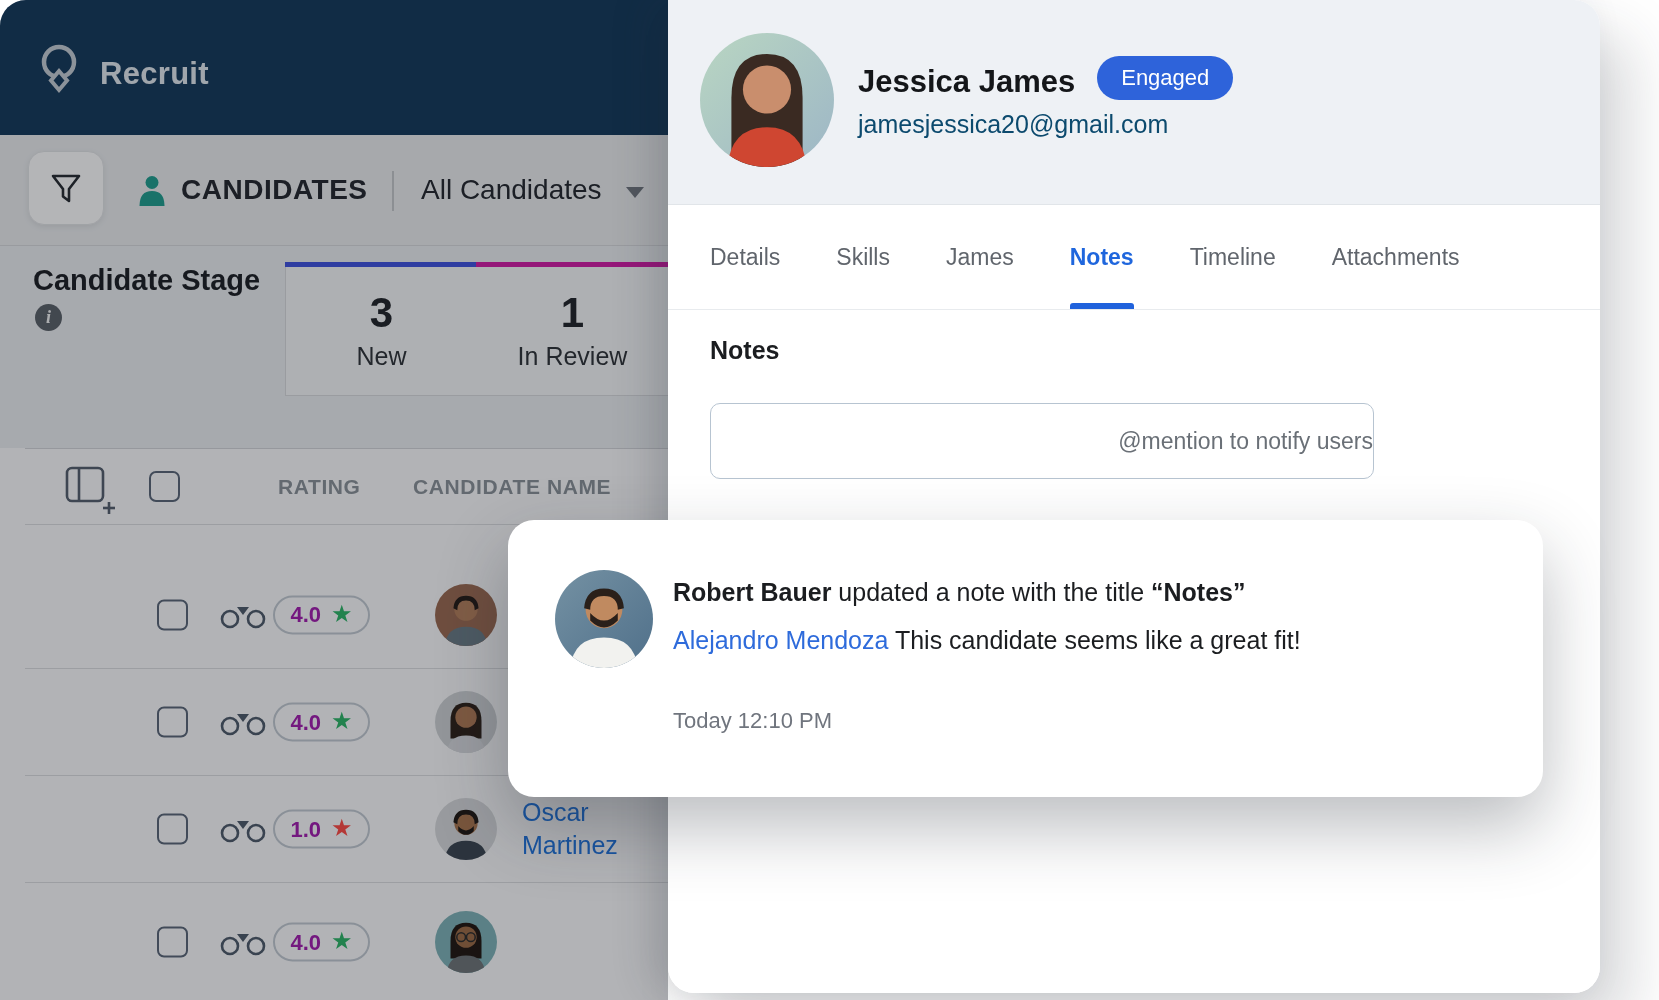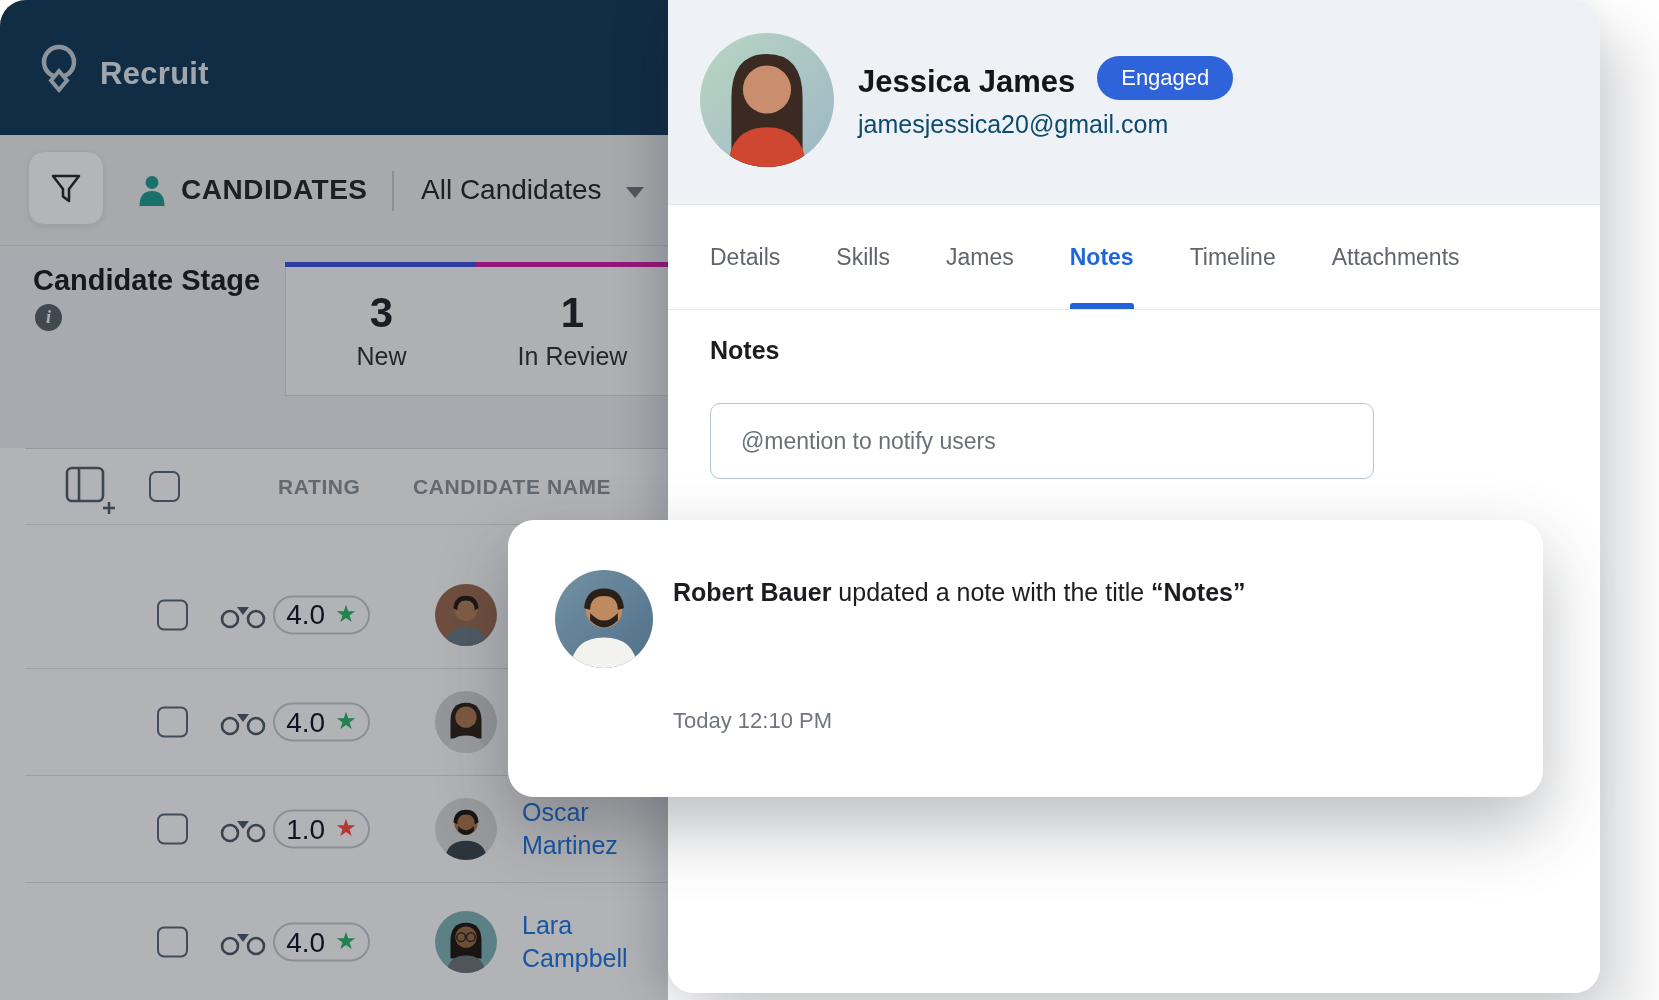--- a/index.html
+++ b/index.html
@@ -62,21 +62,21 @@
   .table-add { position:absolute; left:38px; top:14px; }
   .hdr-check { position:absolute; left:124px; top:22px; }
 
   .c-row { position:absolute; left:0; width:100%; height:107px; }
   .c-row + .c-row, .c-row.bordered { border-top:1px solid #dcdee1; }
   .row-check { position:absolute; left:132px; top:50%; transform:translateY(-50%); }
   .row-binoc { position:absolute; left:195px; top:50%; transform:translateY(-50%); }
   .rating-pill { position:absolute; left:248px; top:50%; transform:translateY(-50%);
     width:97px; height:39px; border:2px solid #c2cad2; border-radius:20px;
     display:flex; align-items:center; justify-content:center; gap:10px; }
-  .rating-val { font-size:28px; font-weight:400; color:#0f172a; }
+  .rating-val { font-size:22px; font-weight:700; color:#a21caf; }
   .rating-star { font-size:24px; line-height:24px; margin-top:-3px; }
   .row-avatar { position:absolute; left:410px; top:50%; transform:translateY(-50%);
     width:62px; height:62px; border-radius:50%; overflow:hidden; }
   .row-name { position:absolute; left:497px; top:50%; transform:translateY(-50%);
     font-size:25px; line-height:33px; color:#1f74e0; }
 
   
   .right-panel { position:absolute; left:668px; top:0; width:932px; height:993px;
     background:#ffffff; border-radius:0 26px 26px 26px; z-index:3;
     box-shadow:-18px 0 40px rgba(40,45,55,.16), 30px 35px 60px rgba(40,45,55,.18); }
@@ -99,21 +99,21 @@
   .tab.active::after { content:""; position:absolute; left:0; bottom:0; width:100%;
     height:6px; background:#2062dc; border-radius:3px 3px 0 0; }
 
   .detail-body { position:absolute; left:0; top:311px; width:100%; height:682px;
     background:#fff; border-radius:0 0 26px 26px; }
   .section-title { position:absolute; left:42px; top:25px; font-size:25px;
     font-weight:700; color:#1b1d20; }
   .note-input { position:absolute; left:42px; top:92px; width:664px; height:76px;
     border:1.5px solid #b7c4d1; border-radius:10px; background:#fff;
     font-family:"Liberation Sans", sans-serif; font-size:23px; color:#3a3f46;
-    padding-left:30px; outline:none; }
+    padding-left:30px; outline:none;text-align:right; }
   .note-input::placeholder { color:#6a7077; }
 
   
   .note-card { position:absolute; left:508px; top:520px; width:1035px; height:277px;
     background:#fff; border-radius:26px; z-index:5;
     box-shadow:0 30px 70px rgba(30,35,48,.30); }
   .note-avatar { position:absolute; left:47px; top:50px; width:98px; height:98px;
     border-radius:50%; overflow:hidden; }
   .note-line1 { position:absolute; left:165px; top:58px; font-size:25px;
     color:#1b1d20; white-space:nowrap; }
@@ -279,24 +279,20 @@
         </div>
         <div class="row-avatar">
           <svg class="avatar-svg" viewBox="0 0 64 64">
               <rect width="64" height="64" fill="#7fb3b8"></rect>
               <path d="M32 12 q16 0 16 19 v18 h-32 v-18 q0-19 16-19z" fill="#201711"></path>
               <circle cx="32" cy="27" r="11" fill="#9c6b44"></circle>
               <circle cx="27" cy="27" r="4.5" fill="none" stroke="#2b2b2b" stroke-width="1.6"></circle>
               <circle cx="37" cy="27" r="4.5" fill="none" stroke="#2b2b2b" stroke-width="1.6"></circle>
               <path d="M12 64 Q14 46 32 46 Q50 46 52 64 Z" fill="#6e7477"></path>
             </svg>
-        </div>
-        <div class="row-name">
-          <div>Lara</div>
-          <div>Campbell</div>
         </div>
       </div>
     </div>
 
     <div class="dim-overlay"></div>
   </div>
 
   <div class="right-panel">
 
     <div class="detail-header">
@@ -348,16 +344,19 @@
         <rect width="64" height="64" fill="url(#rbg)"></rect>
         <circle cx="32" cy="26" r="12" fill="#c08a60"></circle>
         <path d="M19 25 q1-13 13-13 q12 0 13 13 l-4 1 q0-9-9-9 t-9 9 z" fill="#2a201a"></path>
         <path d="M23 28 q9 10 18 0 v5 q-9 9 -18 0z" fill="#2a201a"></path>
         <path d="M10 64 Q12 44 32 44 Q52 44 54 64 Z" fill="#f2f2ef"></path>
       </svg>
     </div>
     <div class="note-line1">
       <span class="bold">Robert Bauer</span><span> updated a note with the title </span><span class="bold">“Notes”</span>
     </div>
+    <div class="note-line2">
+      <span class="mention-link">Alejandro Mendoza</span><span> This candidate seems like a great fit!</span>
+    </div>
     <div class="note-time">Today 12:10 PM</div>
   </div>
 
 </div>
 
 </body></html>

